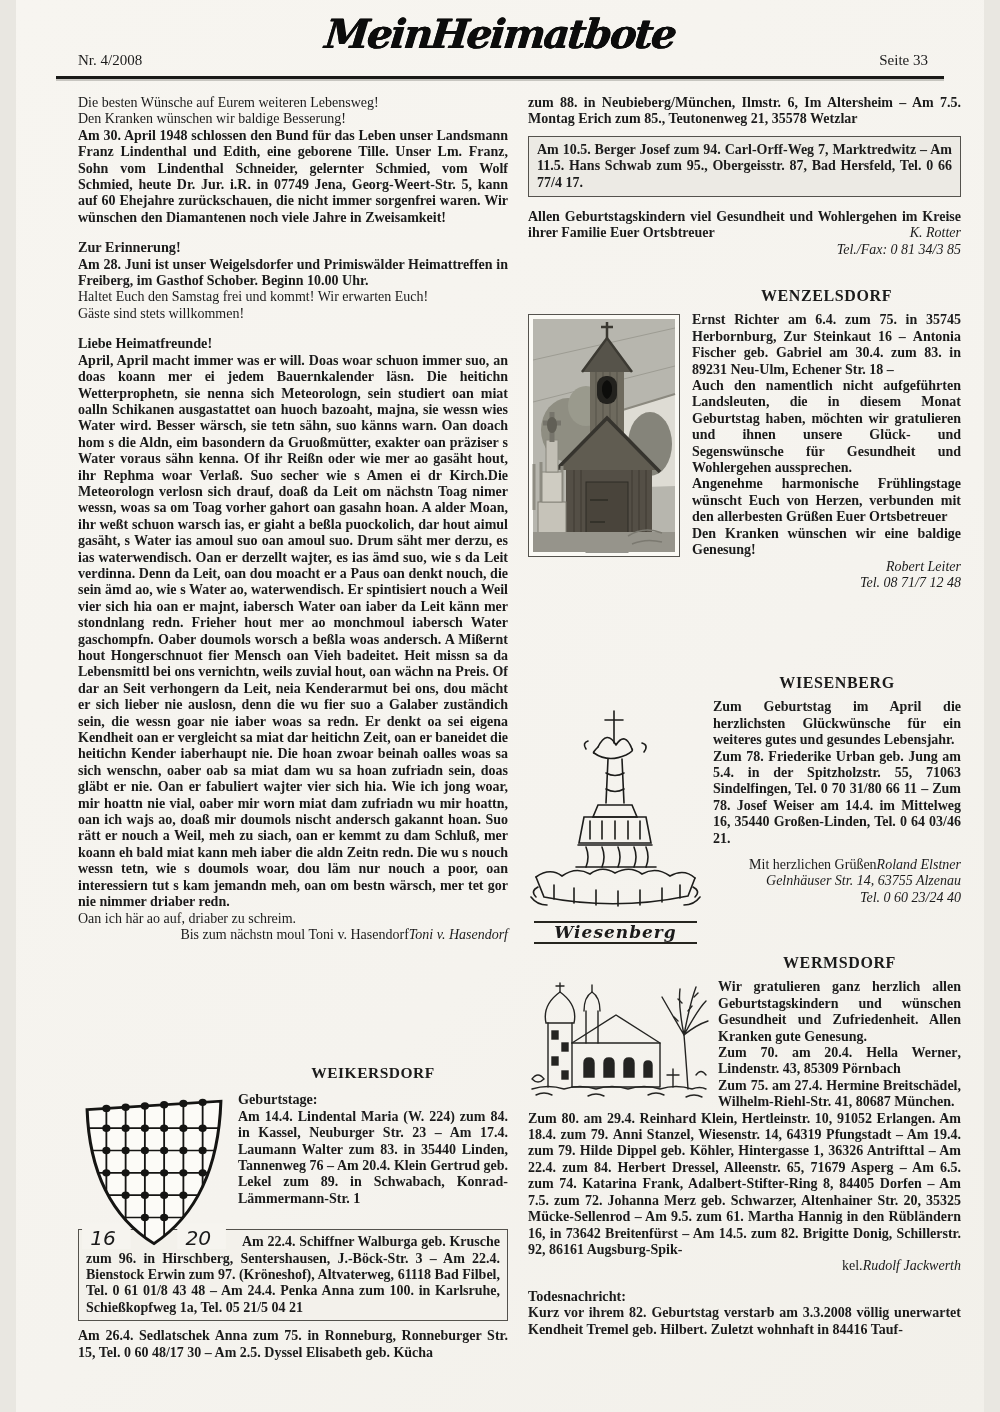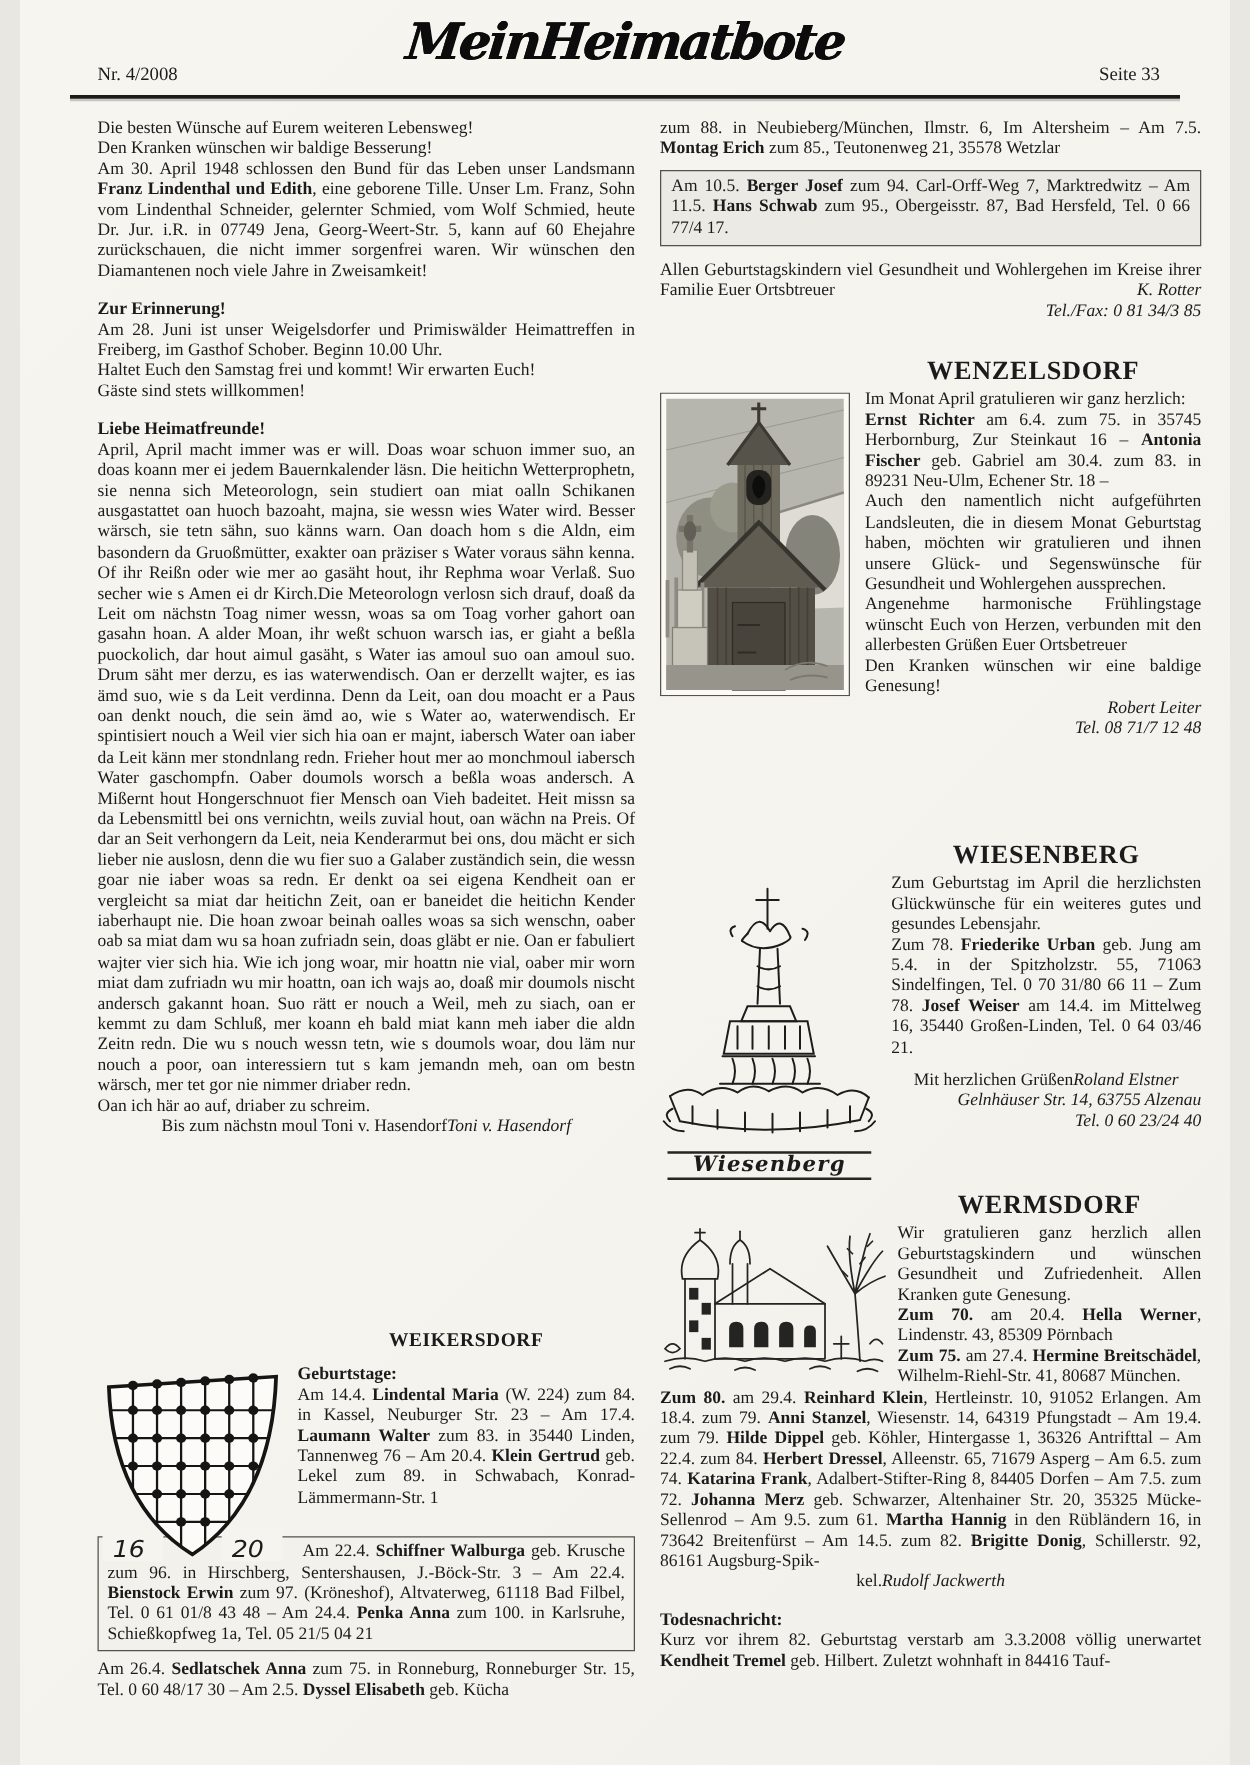--- a/index.html
+++ b/index.html
@@ -18,26 +18,26 @@
     display:inline-block; font-family:"DejaVu Serif",serif; font-style:italic; font-weight:bold;
     font-size:40px; letter-spacing:-2px; transform:skewX(-6deg);
     color:#0c0c0c; text-shadow:0.6px 0 0 #0c0c0c, 0 0.4px 0 #0c0c0c;
   }
   .hdr-rule { position:absolute; left:40px; right:40px; top:76px; border-top:3px solid #1a1a18;
               box-shadow:0 2px 0 rgba(60,58,52,0.25); }
   
   .col { position:absolute; top:95px; }
   .col-left  { left:62px;  width:430px; }
   .col-right { left:512px; width:433px; }
-  .j  { text-align:justify; margin:0; }
+  .j  { text-align:justify; margin:0;font-weight:bold; }
   .h3 { font-weight:bold; margin:13px 0 1px 0; font-size:14.2px; }
-  .vh { font-weight:bold; font-size:21px; letter-spacing:0.6px; text-align:center; margin:0 0 8px 0; }
+  .vh { font-weight:bold; font-size:16px; letter-spacing:0.6px; text-align:center; margin:0 0 8px 0; }
   .it { font-style:italic; }
   .r-it { text-align:right; font-style:italic; }
-  .flexline { display:flex; justify-content:center; align-items:baseline; }
+  .flexline { display:flex; justify-content:flex-end; align-items:baseline; }
   .relwrap { position:relative; }
   .sig-abs { position:absolute; right:0; bottom:0; font-style:italic; }
   
   .gbox { border:1px solid #54524d; background:#eceae4; padding:5px 8px; margin:8px 0; }
   .wk-box { border:1px solid #54524d; background:#f3f1eb; padding:4px 7px; margin-top:22px; position:relative; }
   .wk-box .j { text-indent:156px; }
   
   .wk { position:absolute; top:970px; left:0; width:430px; }
   .wk-crest { position:absolute; left:0; top:26px; z-index:2; }
   .wk-main { margin-left:160px; }
@@ -199,21 +199,20 @@
           <path d="M6 150 V196 M13 148 V198 M20 148 V198 M27 150 V198 M34 152 V200" stroke="#8e8c82" stroke-width="3" fill="none"></path>
           <rect x="10" y="188" width="28" height="34" fill="#c6c3b9" stroke="#807e74"></rect>
           <rect x="14" y="158" width="20" height="30" fill="#cfccc2" stroke="#8a887e"></rect>
           <rect x="18" y="126" width="12" height="32" fill="#c2bfb5" stroke="#8a887e"></rect>
           <path d="M24 98 V128 M15 109 H33" stroke="#76746b" stroke-width="5" fill="none"></path>
           <ellipse cx="24" cy="111" rx="5" ry="8" fill="#615f56"></ellipse>
           <rect x="5" y="218" width="142" height="20" fill="#96948b"></rect>
           <path d="M100 222 q16 -10 34 -3 M104 230 q14 -6 30 -2" stroke="#7b7970" stroke-width="1.5" fill="none"></path>
         </svg>
       </div>
-      <p class="j">Im Monat April gratulieren wir ganz herzlich:</p>
       <p class="j"><b>Ernst Richter</b><span> am 6.4. zum 75. in 35745 Herbornburg, Zur Steinkaut 16 – </span><b>Antonia Fischer</b><span> geb. Gabriel am 30.4. zum 83. in 89231 Neu-Ulm, Echener Str. 18 –</span></p>
       <p class="j">Auch den namentlich nicht aufgeführten Landsleuten, die in diesem Monat Geburtstag haben, möchten wir gratulieren und ihnen unsere Glück- und Segenswünsche für Gesundheit und Wohlergehen aussprechen.</p>
       <p class="j">Angenehme harmonische Frühlingstage wünscht Euch von Herzen, verbunden mit den allerbesten Grüßen Euer Ortsbetreuer</p>
       <p class="j">Den Kranken wünschen wir eine baldige Genesung!</p>
       <div class="r-it">Robert Leiter</div>
       <div class="r-it">Tel. 08 71/7 12 48</div>
     </div>
 
     <div class="sec sec-wiesen">
       <div class="vh off-wiesen">WIESENBERG</div>

